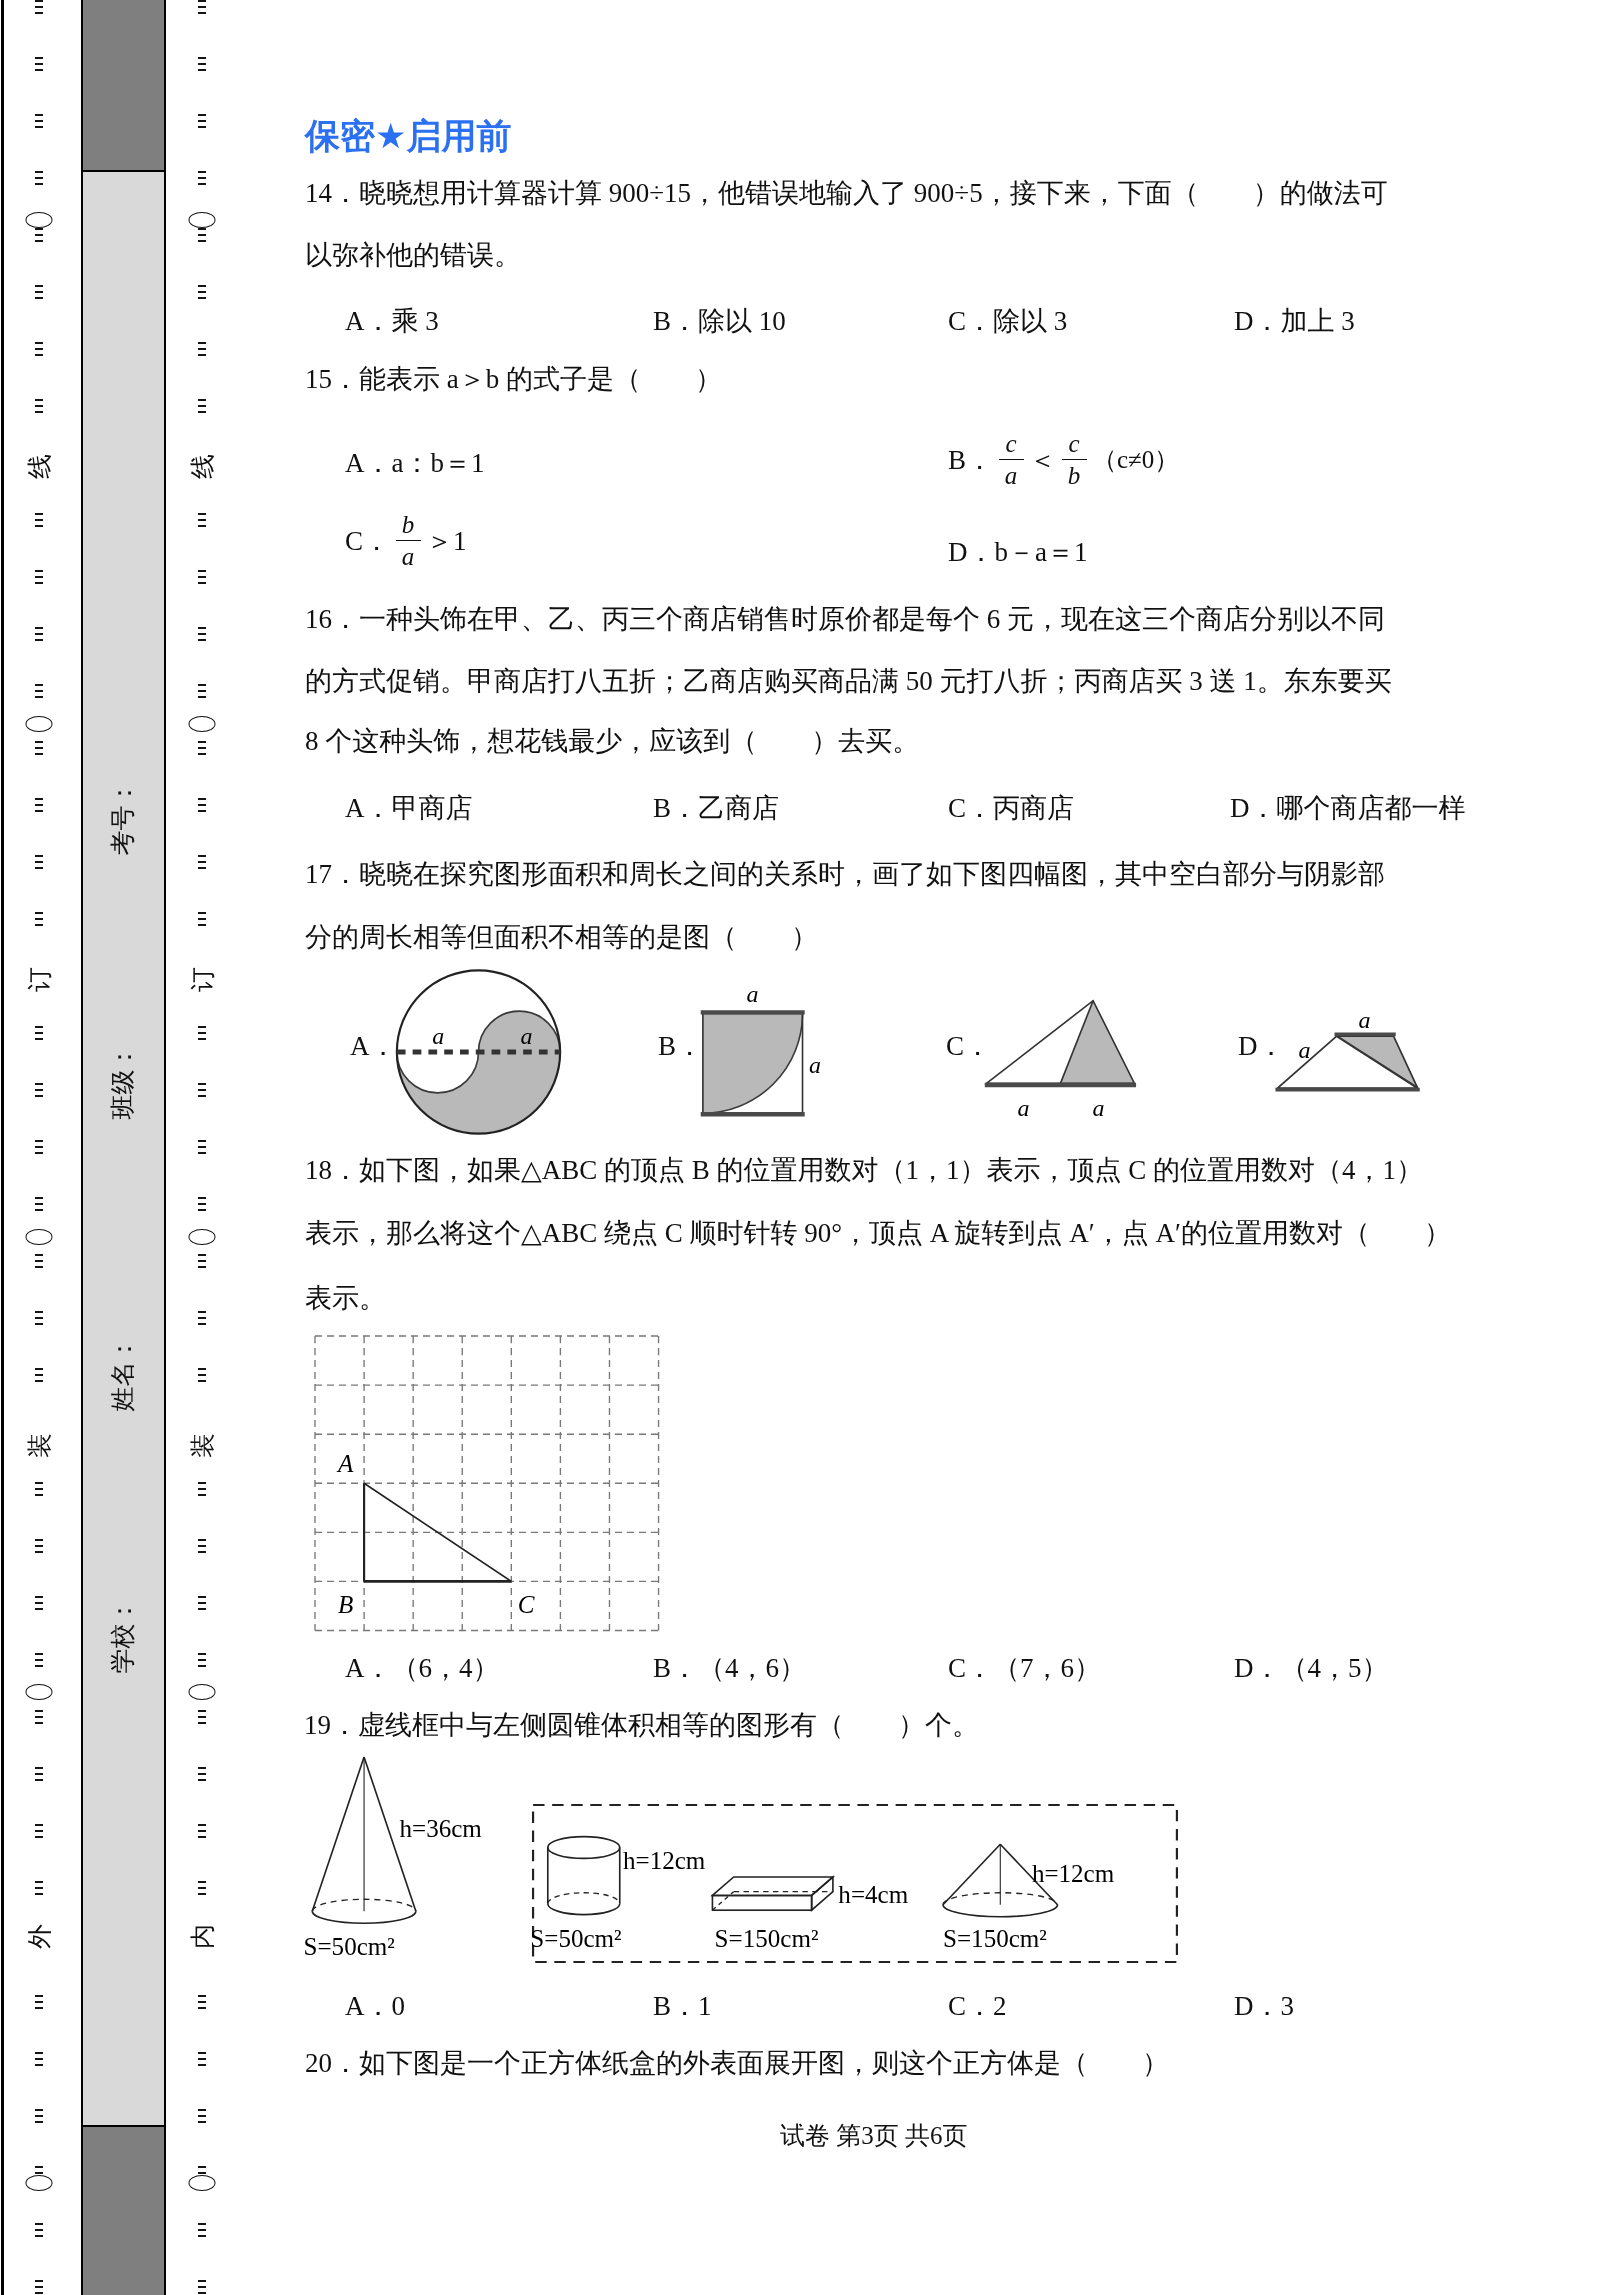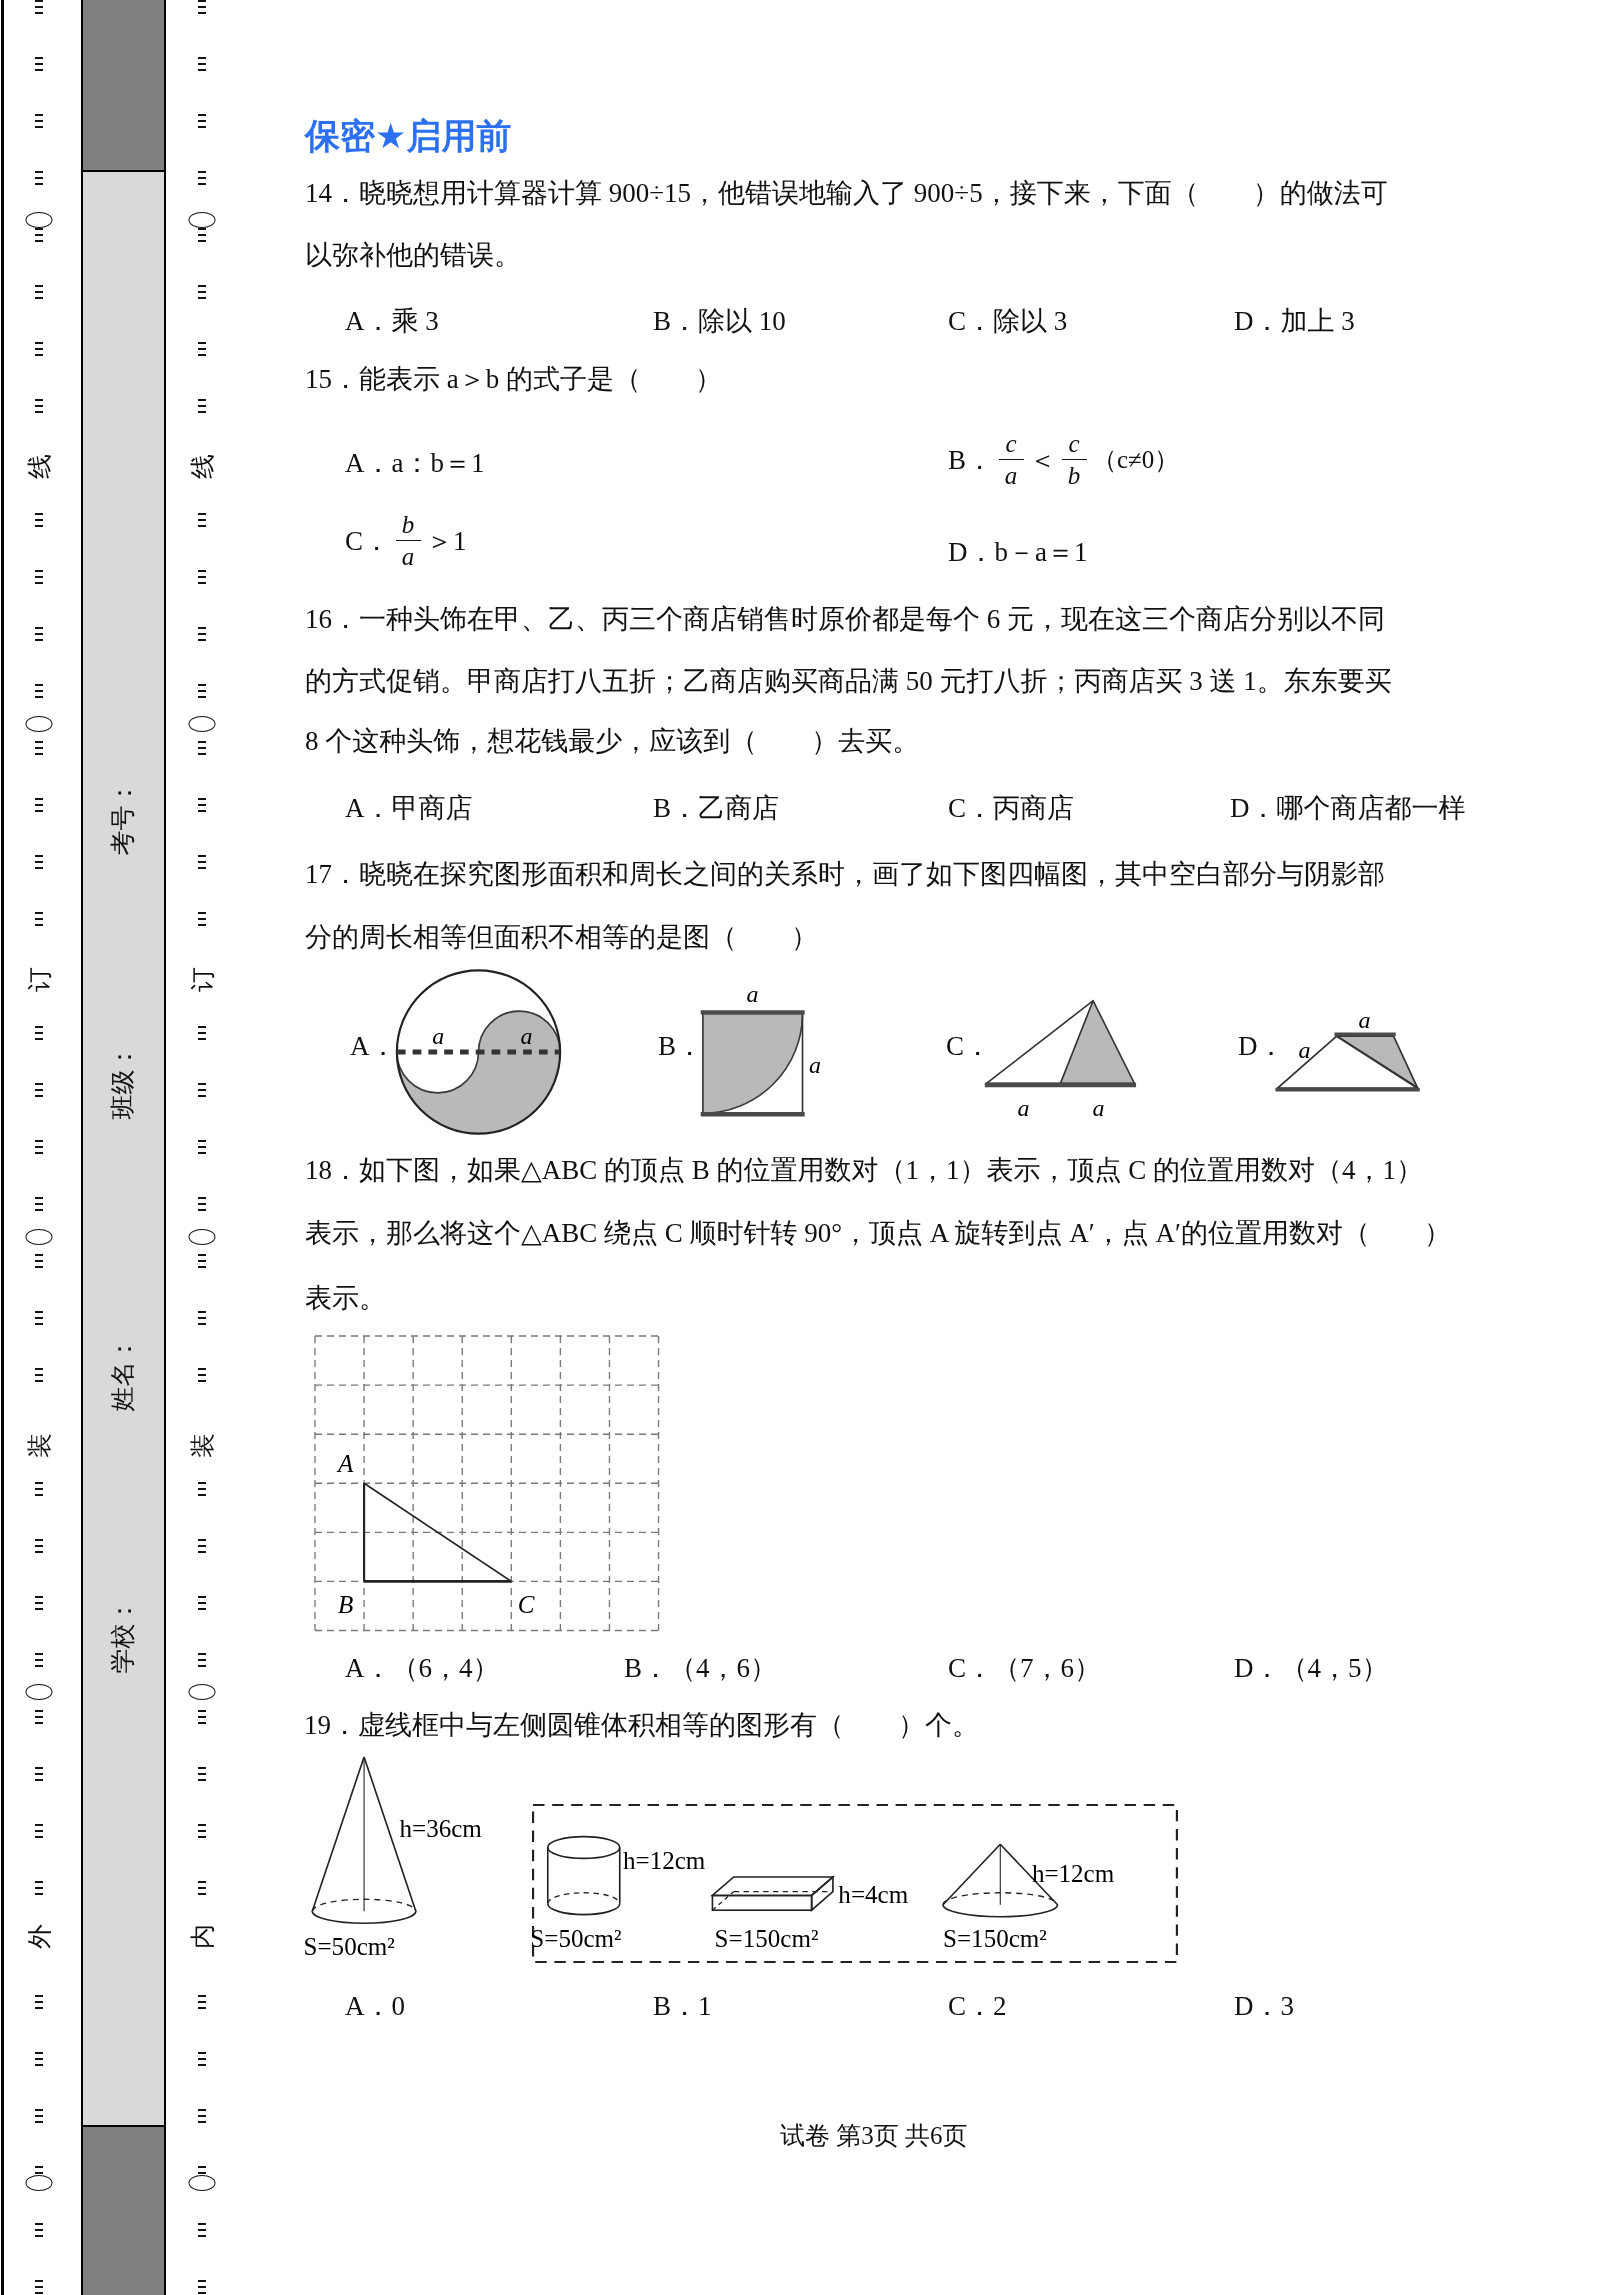--- a/index.html
+++ b/index.html
@@ -229,21 +229,21 @@
     </g>
     <line x1="90" y1="270" x2="90" y2="450" stroke="#222" stroke-width="4"></line>
     <line x1="90" y1="450" x2="360" y2="450" stroke="#222" stroke-width="5"></line>
     <line x1="90" y1="270" x2="360" y2="450" stroke="#222" stroke-width="3"></line>
     <text x="42" y="250" font-size="46" font-style="italic">A</text>
     <text x="42" y="508" font-size="46" font-style="italic">B</text>
     <text x="372" y="508" font-size="46" font-style="italic">C</text>
   </svg>
 
   <div class="opt" style="left:345px;top:1650px;">A．（6，4）</div>
-  <div class="opt" style="left:624px;top:1650px;">B．（4，6）</div>
+  <div class="opt" style="left:653px;top:1650px;">B．（4，6）</div>
   <div class="opt" style="left:948px;top:1650px;">C．（7，6）</div>
   <div class="opt" style="left:1234px;top:1650px;">D．（4，5）</div>
 
   <div class="line" style="left:304px;top:1710px;">19．虚线框中与左侧圆锥体积相等的图形有（　　）个。</div>
 
   <svg style="left:297px;top:1745px;" width="905" height="229" viewBox="0 0 1660 420">
 
     <g>
       <line x1="123" y1="22" x2="28" y2="305" stroke="#222" stroke-width="3"></line>
       <line x1="123" y1="22" x2="218" y2="305" stroke="#222" stroke-width="3"></line>
@@ -285,17 +285,18 @@
       <text x="1348" y="252" font-size="46">h=12cm</text>
       <text x="1185" y="370" font-size="46">S=150cm²</text>
     </g>
   </svg>
 
   <div class="opt" style="left:345px;top:1988px;">A．0</div>
   <div class="opt" style="left:653px;top:1988px;">B．1</div>
   <div class="opt" style="left:948px;top:1988px;">C．2</div>
   <div class="opt" style="left:1234px;top:1988px;">D．3</div>
 
+  <div class="line" style="left:305px;top:2048px;">20．如下图是一个正方体纸盒的外表面展开图，则这个正方体是（　　）</div>
 
   <div class="line" style="left:780px;top:2121px;font-size:25px;">试卷 第3页 共6页</div>
 
 </div>
 
 
 </body></html>

